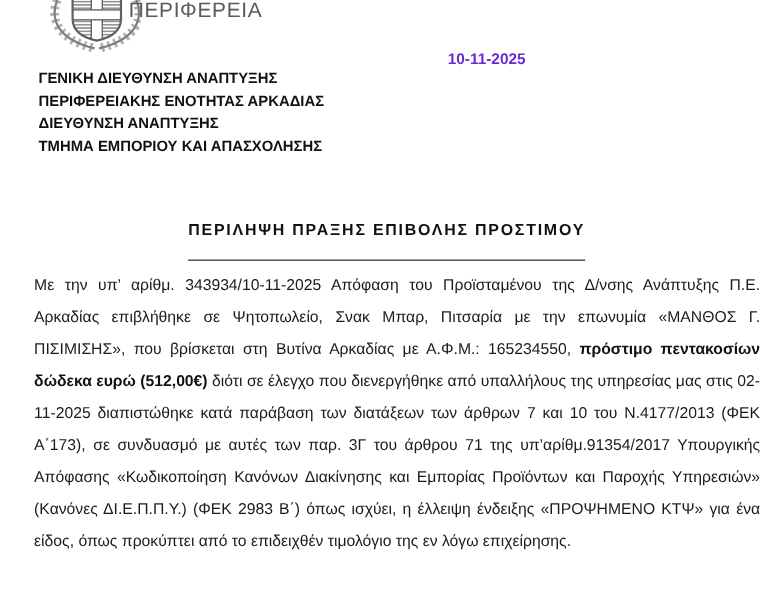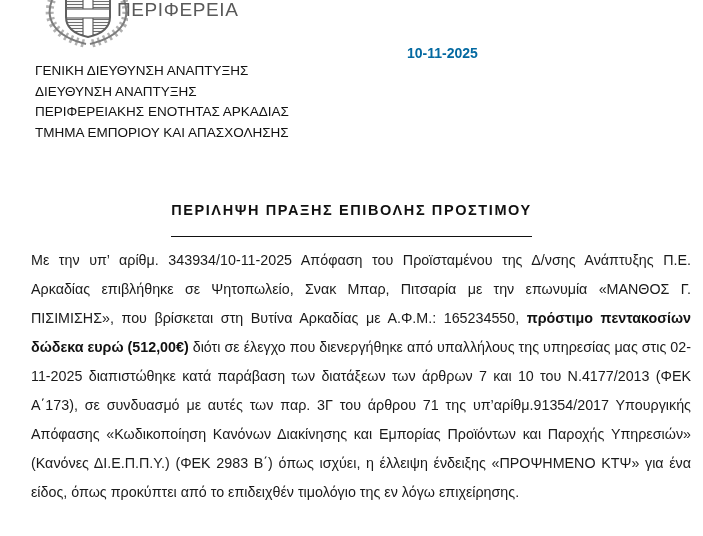--- a/index.html
+++ b/index.html
@@ -8,25 +8,25 @@
     overflow:hidden;font-family:"Liberation Sans",sans-serif;color:#1a1a1a;
   }
   .emblem{position:absolute;left:40px;top:-30px;width:88px;height:78px;}
   .region-name{
     position:absolute;left:117px;top:1px;
     font-family:Liberation Sans, sans-serif;font-size:19px;line-height:18px;
     color:#595959;letter-spacing:0.6px;font-weight:400;
   }
   .doc-date{
     position:absolute;left:407px;top:45px;
-    font-size:14px;font-weight:bold;color:#0369a1;
+    font-size:14px;font-weight:bold;color:#6d28d9;
   }
   .dept{
     position:absolute;left:35px;top:61px;
-    font-size:13.5px;font-weight:normal;line-height:20.5px;color:#111;
+    font-size:13.5px;font-weight:bold;line-height:20.5px;color:#111;
   }
   .title-wrap{
     position:absolute;left:0;top:201px;width:703px;text-align:center;
   }
   .doc-title{
     display:inline-block;font-size:14.5px;font-weight:bold;letter-spacing:1.6px;
     color:#111;border-bottom:1.6px solid #111;padding-bottom:18px;
   }
   .body-text{
     position:absolute;left:31px;top:246px;width:660px;margin:0;
@@ -68,22 +68,22 @@
   </div>
 
   <div class="region-name">
     <div>ΠΕΡΙΦΕΡΕΙΑ</div>
   </div>
 
   <div class="doc-date">10-11-2025</div>
 
   <div class="dept">
     <div>ΓΕΝΙΚΗ ΔΙΕΥΘΥΝΣΗ ΑΝΑΠΤΥΞΗΣ</div>
+    <div>ΠΕΡΙΦΕΡΕΙΑΚΗΣ ΕΝΟΤΗΤΑΣ ΑΡΚΑΔΙΑΣ</div>
     <div>ΔΙΕΥΘΥΝΣΗ ΑΝΑΠΤΥΞΗΣ</div>
-    <div>ΠΕΡΙΦΕΡΕΙΑΚΗΣ ΕΝΟΤΗΤΑΣ ΑΡΚΑΔΙΑΣ</div>
     <div>ΤΜΗΜΑ ΕΜΠΟΡΙΟΥ ΚΑΙ ΑΠΑΣΧΟΛΗΣΗΣ</div>
   </div>
 
   <div class="title-wrap">
     <span class="doc-title">ΠΕΡΙΛΗΨΗ ΠΡΑΞΗΣ ΕΠΙΒΟΛΗΣ ΠΡΟΣΤΙΜΟΥ</span>
   </div>
 
   <p class="body-text"><span>Με την υπ’ αρίθμ. 343934/10-11-2025 Απόφαση του Προϊσταμένου της Δ/νσης Ανάπτυξης Π.Ε. Αρκαδίας επιβλήθηκε σε Ψητοπωλείο, Σνακ Μπαρ, Πιτσαρία με την επωνυμία «ΜΑΝΘΟΣ Γ. ΠΙΣΙΜΙΣΗΣ», που βρίσκεται στη Βυτίνα Αρκαδίας με Α.Φ.Μ.: 165234550, </span><strong>πρόστιμο πεντακοσίων δώδεκα ευρώ (512,00€)</strong><span> διότι σε έλεγχο που διενεργήθηκε από υπαλλήλους της υπηρεσίας μας στις 02-11-2025 διαπιστώθηκε κατά παράβαση των διατάξεων των άρθρων 7 και 10 του Ν.4177/2013 (ΦΕΚ Α΄173), σε συνδυασμό με αυτές των παρ. 3Γ του άρθρου 71 της υπ’αρίθμ.91354/2017 Υπουργικής Απόφασης «Κωδικοποίηση Κανόνων Διακίνησης και Εμπορίας Προϊόντων και Παροχής Υπηρεσιών» (Κανόνες ΔΙ.Ε.Π.Π.Υ.) (ΦΕΚ 2983 Β΄) όπως ισχύει, η έλλειψη ένδειξης «ΠΡΟΨΗΜΕΝΟ ΚΤΨ» για ένα είδος, όπως προκύπτει από το επιδειχθέν τιμολόγιο της εν λόγω επιχείρησης.</span></p>
 
 </div>

